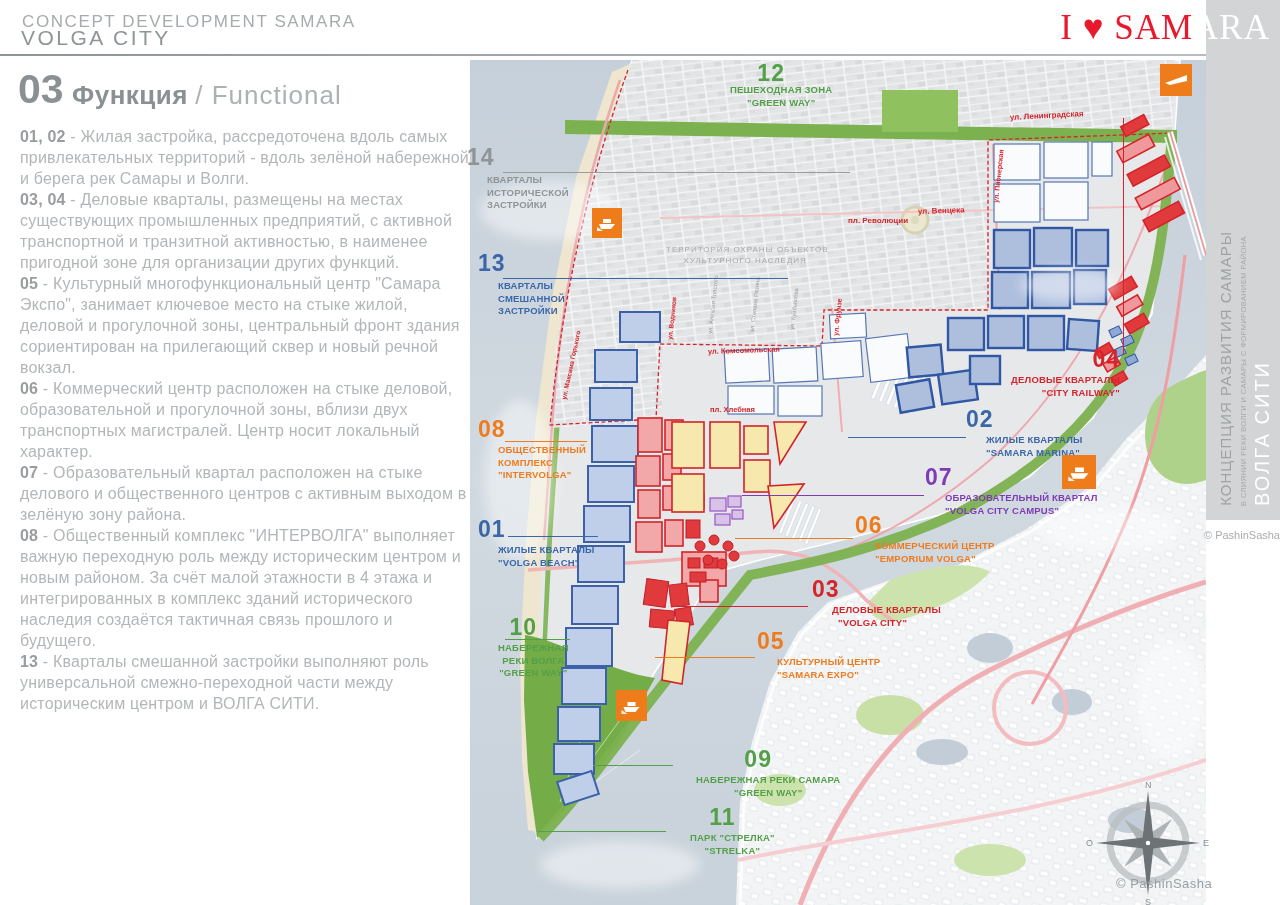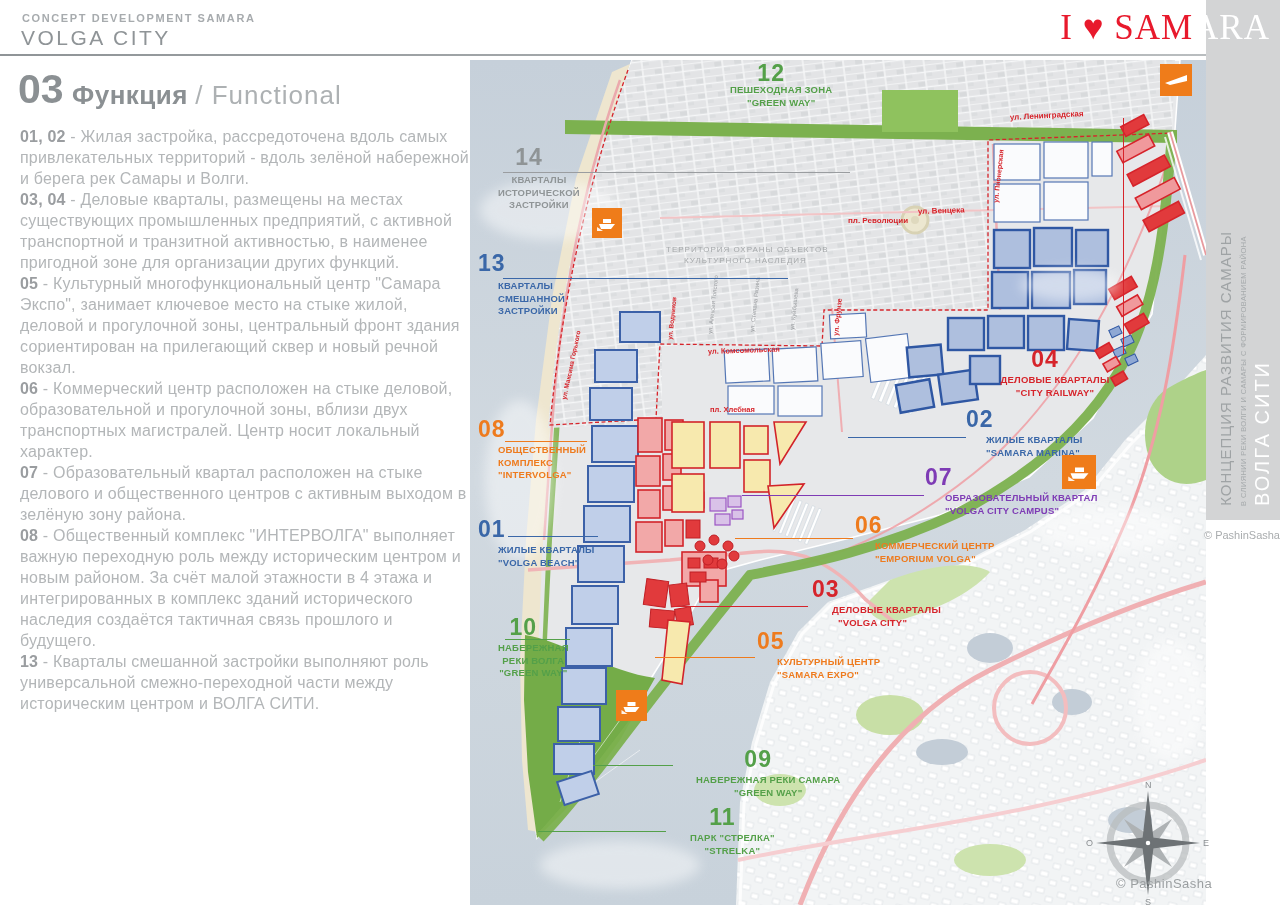--- a/index.html
+++ b/index.html
@@ -1,19 +1,19 @@
 <!DOCTYPE html>
 <html><head>
 <meta charset="utf-8">
 <style>
   html,body{margin:0;padding:0;background:#fff;}
   .page{position:relative;width:1280px;height:905px;overflow:hidden;background:#fff;
         font-family:"Liberation Sans",sans-serif;}
   
-  .kicker{position:absolute;left:22px;top:12px;font-size:11px;letter-spacing:1.6px;color:#a7abae;font-weight:bold;}
+  .kicker{position:absolute;left:22px;top:12px;font-size:17px;letter-spacing:1.6px;color:#a7abae;}
   .doc-title{position:absolute;left:21px;top:26px;font-size:21px;letter-spacing:2.5px;color:#8f9497;}
   .rule{position:absolute;left:0;top:54px;width:1206px;height:2px;
         background:linear-gradient(to right,#8f9497,#b9bdbf);}
   .logo{position:absolute;top:8px;right:10px;font-family:"Liberation Serif",serif;
         font-size:35px;letter-spacing:1px;white-space:nowrap;z-index:30;}
   .logo .red{color:#e8192c;}
   .logo .white{color:#ffffff;}
   
   .sec-num{position:absolute;left:18px;top:66px;font-size:41px;font-weight:bold;color:#8b9093;}
   .sec-title{position:absolute;left:72px;top:80px;font-size:26px;color:#8b9093;}
@@ -29,21 +29,21 @@
   .map{position:absolute;left:470px;top:60px;width:736px;height:845px;}
   .map svg{display:block;}
   
   .lbl{position:absolute;z-index:20;}
   .lbl .num{font-size:23px;font-weight:bold;letter-spacing:1px;line-height:22px;}
   .lbl .t{font-size:9.5px;font-weight:bold;letter-spacing:.2px;line-height:12.5px;white-space:nowrap;padding-left:20px;}
   .c-green{color:#54a049;text-align:center;} .c-blue{color:#3a67a8;} .c-red{color:#d6242b;}
   .c-orange{color:#ee7b1e;} .c-purple{color:#7e3bb5;} .c-gray{color:#8f9496;}
   .lead{position:absolute;height:1px;z-index:19;}
   .vlead{position:absolute;width:1px;z-index:19;}
-  .r-align{text-align:center;}
+  .r-align{text-align:right;}
   
   .oicon{position:absolute;background:#ef7c1a;z-index:21;display:flex;align-items:center;justify-content:center;}
   
   .sideband{position:absolute;left:1206px;top:0;width:74px;height:520px;background:#d3d4d5;z-index:25;}
   .vtxt{position:absolute;writing-mode:vertical-rl;transform:rotate(180deg);white-space:nowrap;}
   .sb1{right:46px;bottom:14px;font-size:15px;letter-spacing:1px;color:#9fa3a5;}
   .sb2{right:32px;bottom:14px;font-size:7.5px;letter-spacing:.4px;color:#a6aaac;}
   .sb3{right:6px;bottom:14px;font-size:20px;letter-spacing:2px;color:#ffffff;}
   .credit-side{position:absolute;left:1204px;top:529px;font-size:11px;color:#a9acae;z-index:25;}
   .credit-map{position:absolute;left:1116px;top:876px;font-size:13px;color:#9b9fa1;z-index:25;letter-spacing:.5px;}
@@ -316,21 +316,21 @@
     </svg>
   </div>
 
   <div class="lbl c-green" style="left:710px;top:62px;">
     <div class="num">12</div>
     <div class="t">ПЕШЕХОДНАЯ ЗОНА</div>
     <div class="t">"GREEN WAY"</div>
   </div>
 
   <div class="lead" style="left:503px;top:172px;width:347px;background:#9a9da0;"></div>
-  <div class="lbl c-gray" style="left:478px;top:146px;text-align:center;">
+  <div class="lbl c-gray" style="left:467px;top:146px;">
     <div class="num">14</div>
     <div class="t" style="margin-top:6px">КВАРТАЛЫ</div>
     <div class="t">ИСТОРИЧЕСКОЙ</div>
     <div class="t">ЗАСТРОЙКИ</div>
   </div>
 
   <div class="lead" style="left:503px;top:278px;width:285px;background:#3a67a8;"></div>
   <div class="lbl c-blue" style="left:478px;top:252px;">
     <div class="num">13</div>
     <div class="t" style="margin-top:6px">КВАРТАЛЫ</div>

